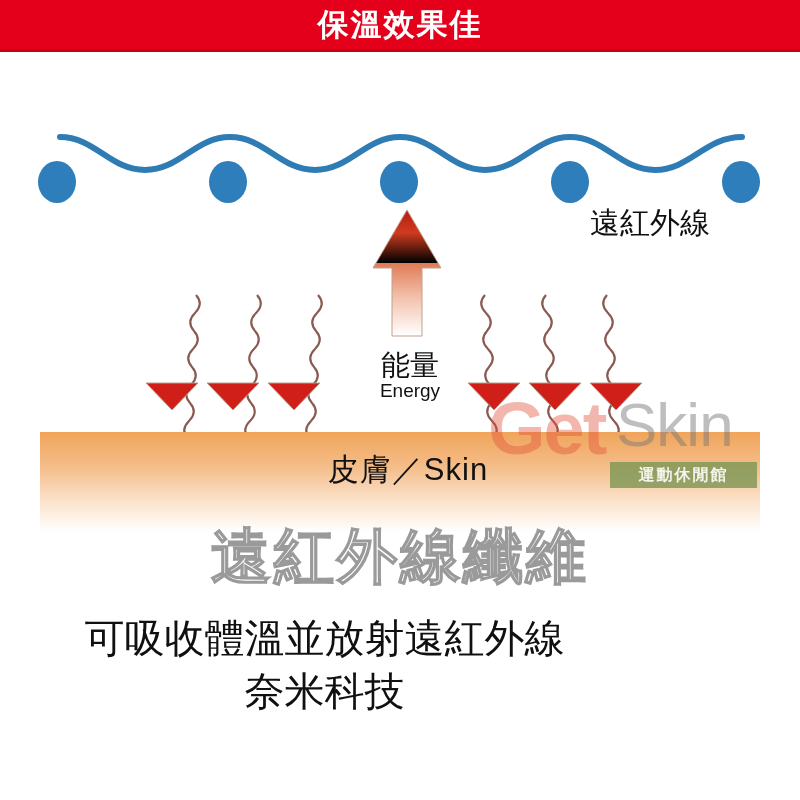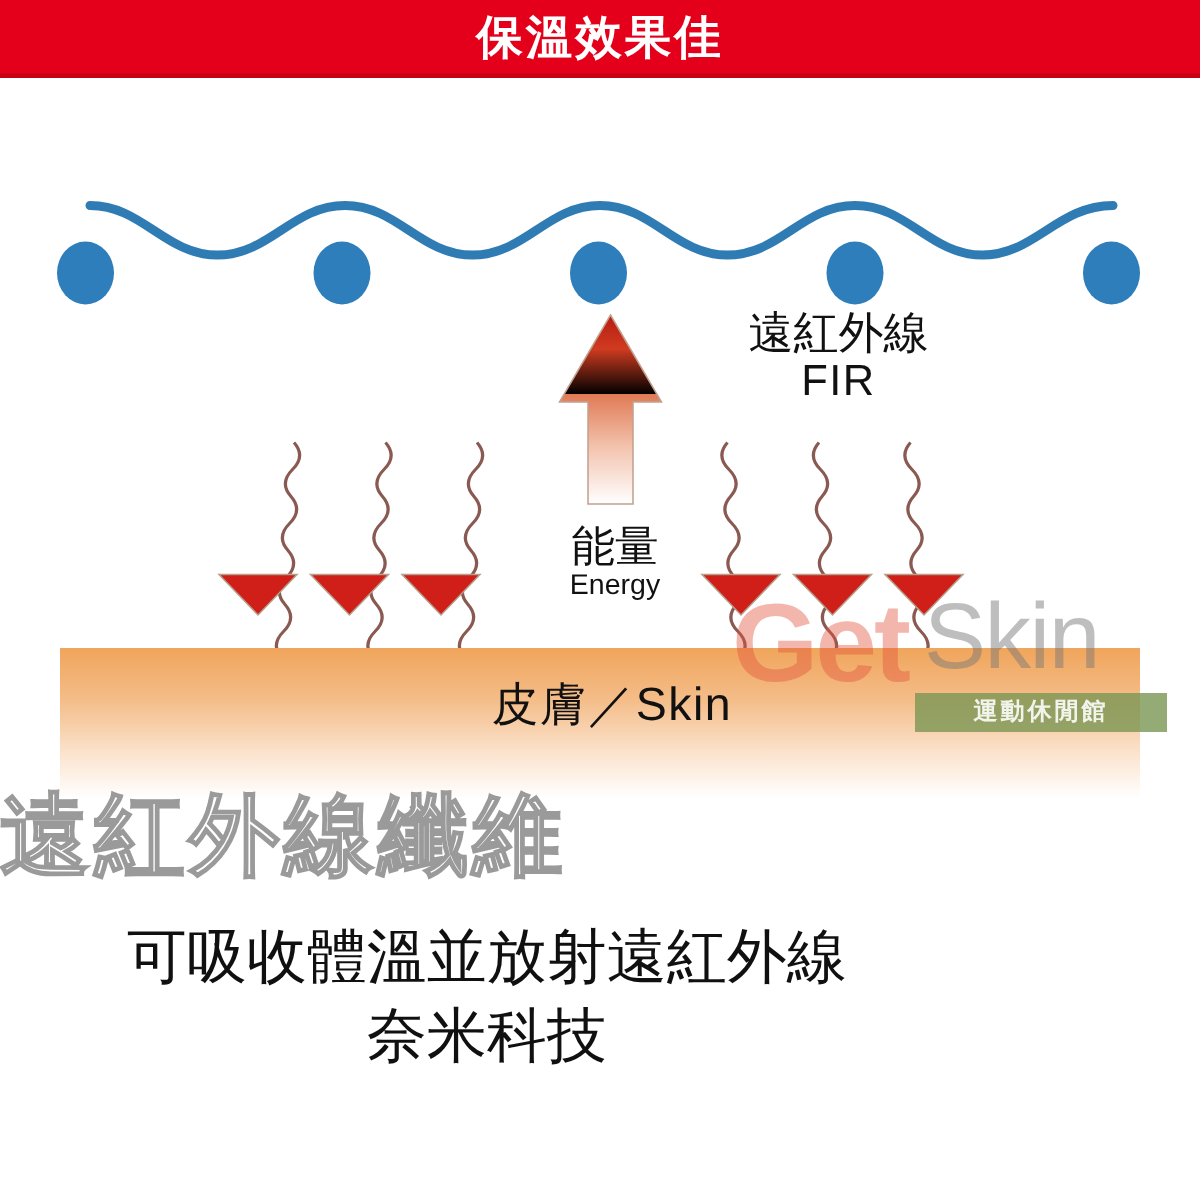--- a/index.html
+++ b/index.html
@@ -60,25 +60,26 @@
   
   .lbl {
     position: absolute;
     color: #111111;
     line-height: 1.08;
     text-align: center;
     white-space: nowrap;
   }
 
   .fir-label {
-    left: 449px;
+    left: 490px;
     top: 155px;
     width: 220px;
     font-size: 30px;
     font-weight: 500;
+    text-align: right;
   }
   .fir-label .sub {
     display: block;
     font-size: 29px;
     font-weight: 500;
     letter-spacing: 1px;
   }
 
   .energy-label {
     left: 335px;
@@ -103,21 +104,21 @@
     letter-spacing: 1px;
     padding-left: 16px;
   }
 
   
   .hollow-title {
     position: absolute;
     left: 0;
     top: 472px;
     width: 800px;
-    text-align: left;
+    text-align: center;
     font-size: 60px;
     font-weight: 700;
     letter-spacing: 3px;
     color: #ffffff;
     -webkit-text-stroke: 1.3px #9a9a9a;
     white-space: nowrap;
     line-height: 1.1;
   }
 
   
@@ -161,21 +162,21 @@
     font-size: 62px;
     font-weight: 400;
     color: rgba(120, 120, 120, 0.48);
     line-height: 1;
     letter-spacing: -1px;
   }
   .wm-badge {
     position: absolute;
     left: 122px;
     top: 78px;
-    width: 168px;
+    width: 147px;
     height: 26px;
     background: rgba(122, 150, 84, 0.80);
     display: flex;
     align-items: center;
     justify-content: center;
   }
   .wm-badge span {
     color: rgba(255, 255, 255, 0.88);
     font-size: 16px;
     font-weight: 600;
@@ -272,21 +273,20 @@
     <div class="watermark">
       <div class="wm-get">Get</div>
       <div class="wm-sport">Skin</div>
       <div class="wm-badge">
         <span>運動休閒館</span>
       </div>
     </div>
 
     <div class="lbl fir-label">
       <span>遠紅外線</span>
-      <span class="sub">FIR</span>
     </div>
 
     <div class="lbl energy-label">
       <span>能量</span>
       <span class="sub">Energy</span>
     </div>
 
     <div class="lbl skin-label">皮膚／Skin</div>
 
     <div class="hollow-title">遠紅外線纖維</div>

